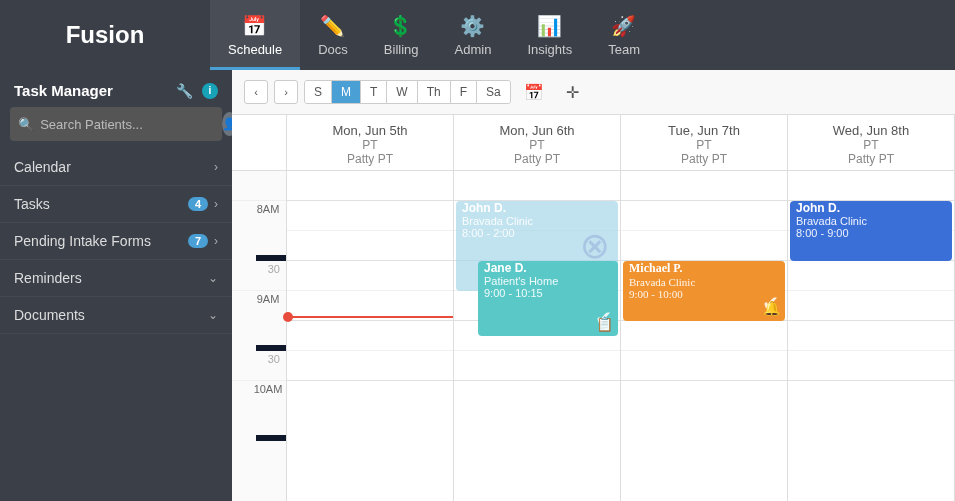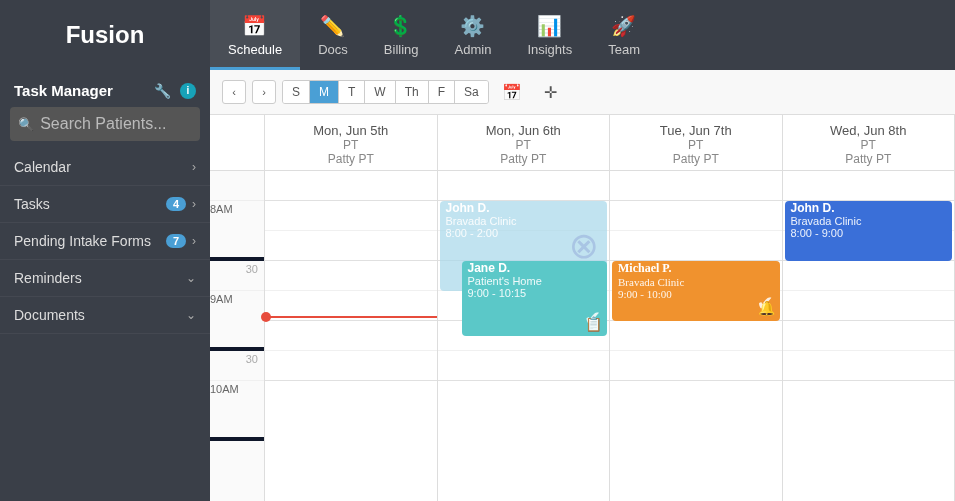--- a/index.html
+++ b/index.html
@@ -2,21 +2,21 @@
 <html><head>
   <meta charset="utf-8">
   <style>
     * { box-sizing: border-box; margin: 0; padding: 0; }
     body { font-family: 'Segoe UI', Arial, sans-serif; font-size: 13px; background: #f0f0f0; width: 955px; height: 501px; overflow: hidden; }
 
     
     .app-container { display: flex; flex-direction: column; height: 501px; }
     .top-nav { display: flex; height: 70px; background: #3a3f48; flex-shrink: 0; }
     .main-area { display: flex; flex: 1; overflow: hidden; }
-    .sidebar { width: 210px; background: #3a3f48; display: flex; flex-direction: column; flex-shrink: 0; height: 100%; }
+    .sidebar { width: 232px; background: #3a3f48; display: flex; flex-direction: column; flex-shrink: 0; height: 100%; }
     .content-area { flex: 1; display: flex; flex-direction: column; overflow: hidden; }
 
     
     .logo-area { width: 210px; display: flex; align-items: center; justify-content: center; background: #3a3f48; flex-shrink: 0; }
     .logo-text { color: white; font-size: 24px; font-weight: bold; }
     .nav-tabs { display: flex; align-items: flex-end; padding-bottom: 0; flex: 1; }
     .nav-tab { display: flex; flex-direction: column; align-items: center; justify-content: flex-end; padding: 8px 18px 10px; color: #ccc; cursor: pointer; height: 70px; border-bottom: 3px solid transparent; }
     .nav-tab.active { color: white; border-bottom: 3px solid #4a9fd5; background: rgba(255,255,255,0.08); }
     .nav-tab .tab-icon { font-size: 20px; margin-bottom: 4px; }
     .nav-tab .tab-label { font-size: 13px; }
@@ -26,41 +26,41 @@
     .nav-arrow { width: 24px; height: 24px; border: 1px solid #ccc; background: white; border-radius: 3px; cursor: pointer; display: flex; align-items: center; justify-content: center; font-size: 11px; color: #555; }
     .day-btn-group { display: flex; border: 1px solid #ccc; border-radius: 3px; overflow: hidden; }
     .day-btn { padding: 4px 9px; background: white; border: none; border-right: 1px solid #ccc; cursor: pointer; font-size: 12px; color: #555; }
     .day-btn:last-child { border-right: none; }
     .day-btn.active { background: #4a9fd5; color: white; }
     .toolbar-icon { width: 28px; height: 28px; display: flex; align-items: center; justify-content: center; font-size: 16px; cursor: pointer; color: #555; margin-left: 4px; }
 
     
     .sidebar-task-header { padding: 12px 14px 8px; color: white; font-size: 15px; font-weight: bold; display: flex; align-items: center; justify-content: space-between; }
     .sidebar-search { margin: 0 10px 8px; display: flex; align-items: center; background: #555; border-radius: 4px; padding: 5px 8px; gap: 6px; }
-    .sidebar-search input { background: transparent; border: none; outline: none; color: white; font-size: 16px; flex: 1; }
+    .sidebar-search input { background: transparent; border: none; outline: none; color: white; font-size: 13px; flex: 1; }
     .sidebar-search input::placeholder { color: #bbb; }
     .sidebar-add-btn { width: 24px; height: 24px; border-radius: 50%; background: #6c757d; border: none; color: white; cursor: pointer; display: flex; align-items: center; justify-content: center; font-size: 14px; }
     .info-badge { width: 16px; height: 16px; border-radius: 50%; background: #17a2b8; color: white; font-size: 10px; display: flex; align-items: center; justify-content: center; margin-left: 4px; }
 
     .sidebar-nav-item { display: flex; align-items: center; justify-content: space-between; padding: 10px 14px; color: #ddd; cursor: pointer; border-bottom: 1px solid rgba(255,255,255,0.05); }
     .sidebar-nav-item .item-label { font-size: 14px; }
     .sidebar-nav-item .chevron { color: #aaa; font-size: 12px; }
     .count-badge { background: #4a9fd5; color: white; border-radius: 10px; padding: 1px 7px; font-size: 11px; font-weight: bold; }
 
     
     .calendar-grid { flex: 1; overflow: hidden; display: flex; flex-direction: column; }
     .calendar-header { display: flex; border-bottom: 1px solid #ddd; background: #fff; }
     .time-col-header { width: 55px; flex-shrink: 0; border-right: 1px solid #ddd; }
     .day-col-header { flex: 1; border-right: 1px solid #ddd; text-align: center; padding: 8px 4px 4px; background: #fff; }
     .day-col-header .day-name { font-size: 13px; color: #555; font-weight: normal; }
     .day-col-header .staff-name { font-size: 12px; color: #888; }
 
     .calendar-body { flex: 1; overflow: hidden; display: flex; }
     .time-col { width: 55px; flex-shrink: 0; border-right: 1px solid #ddd; background: #fafafa; }
-    .time-slot { height: 60px; display: flex; align-items: flex-start; justify-content: flex-start; padding: 2px 6px 0 0; font-size: 11px; color: #999; border-bottom: 4px solid #0f172a; }
+    .time-slot { height: 60px; display: flex; align-items: flex-start; justify-content: center; padding: 2px 6px 0 0; font-size: 11px; color: #999; border-bottom: 6px solid #0f172a; margin-left: 24px; }
     .half-slot { height: 30px; border-bottom: 1px solid #f0f0f0; display: flex; align-items: flex-start; justify-content: flex-end; padding: 2px 6px 0 0; font-size: 11px; color: #bbb; }
     .time-label { color: #666; font-size: 11px; }
     .half-label { color: #aaa; font-size: 11px; margin-left: 12px; }
 
     .days-body { flex: 1; display: flex; }
     .day-col-body { flex: 1; border-right: 1px solid #ddd; background: white; position: relative; }
 
     .time-row { height: 30px; border-bottom: 1px solid #f0f0f0; }
     .time-row.hour { border-bottom: 1px solid #e0e0e0; }
 

